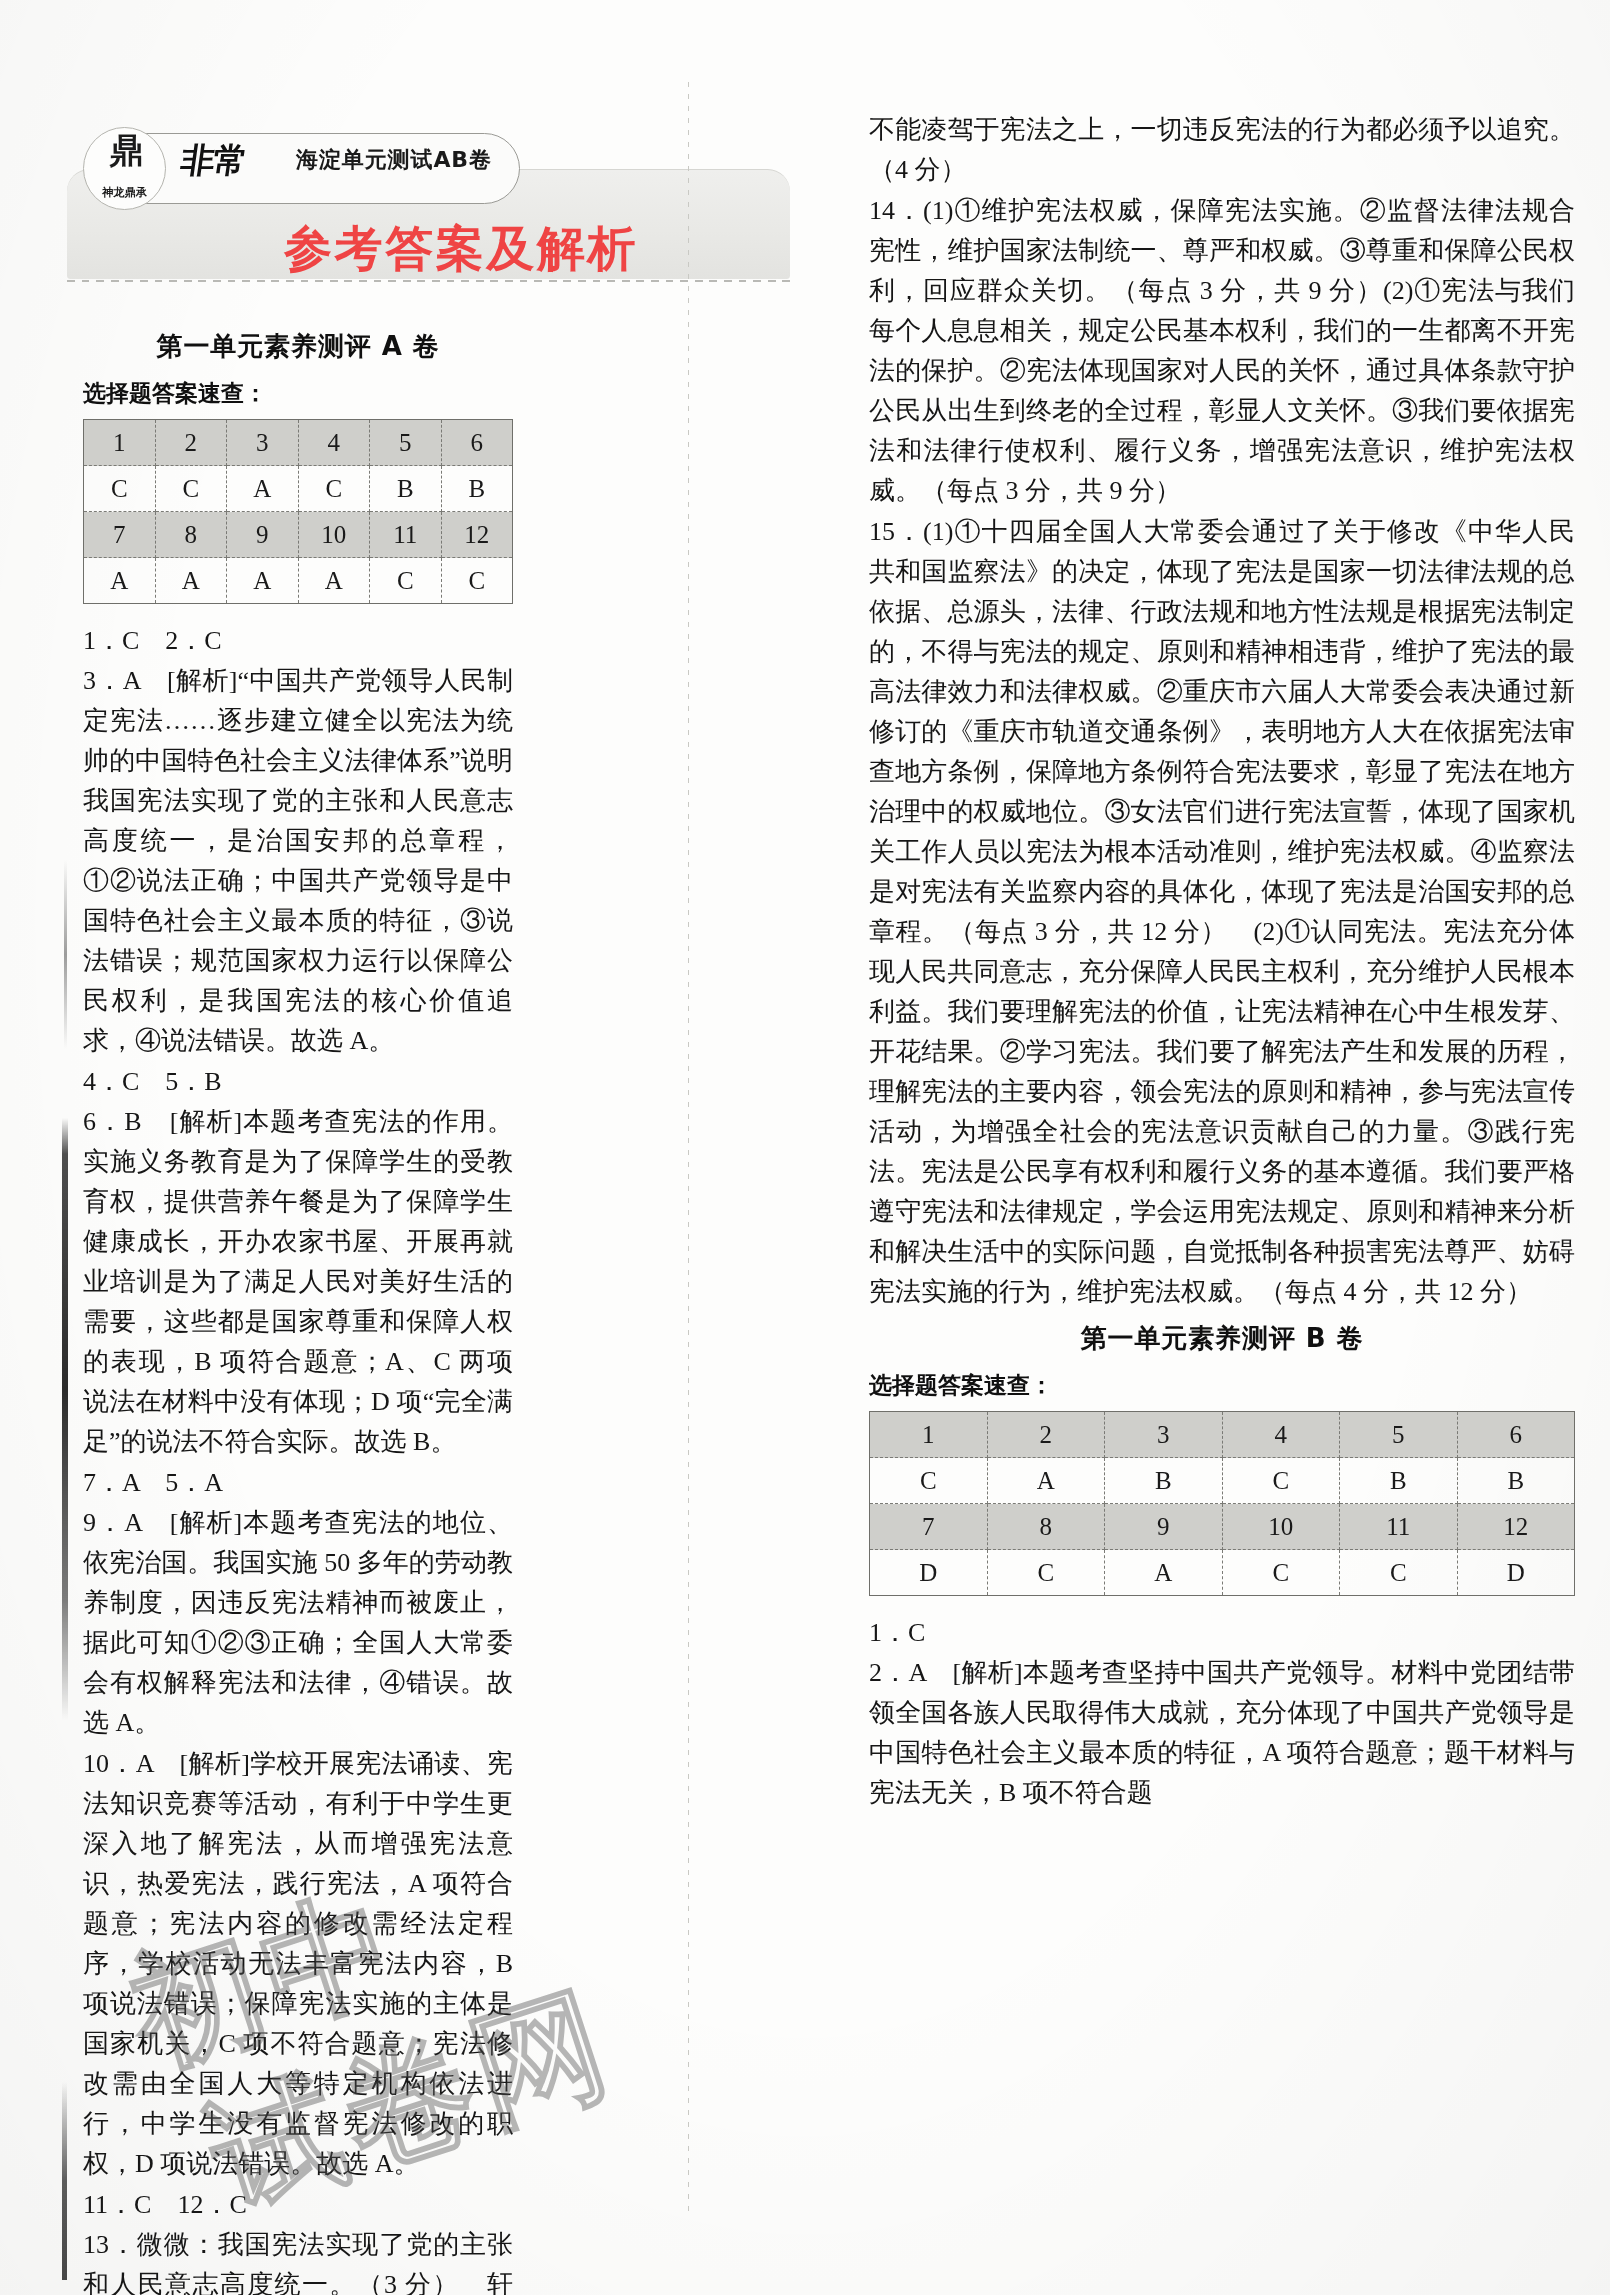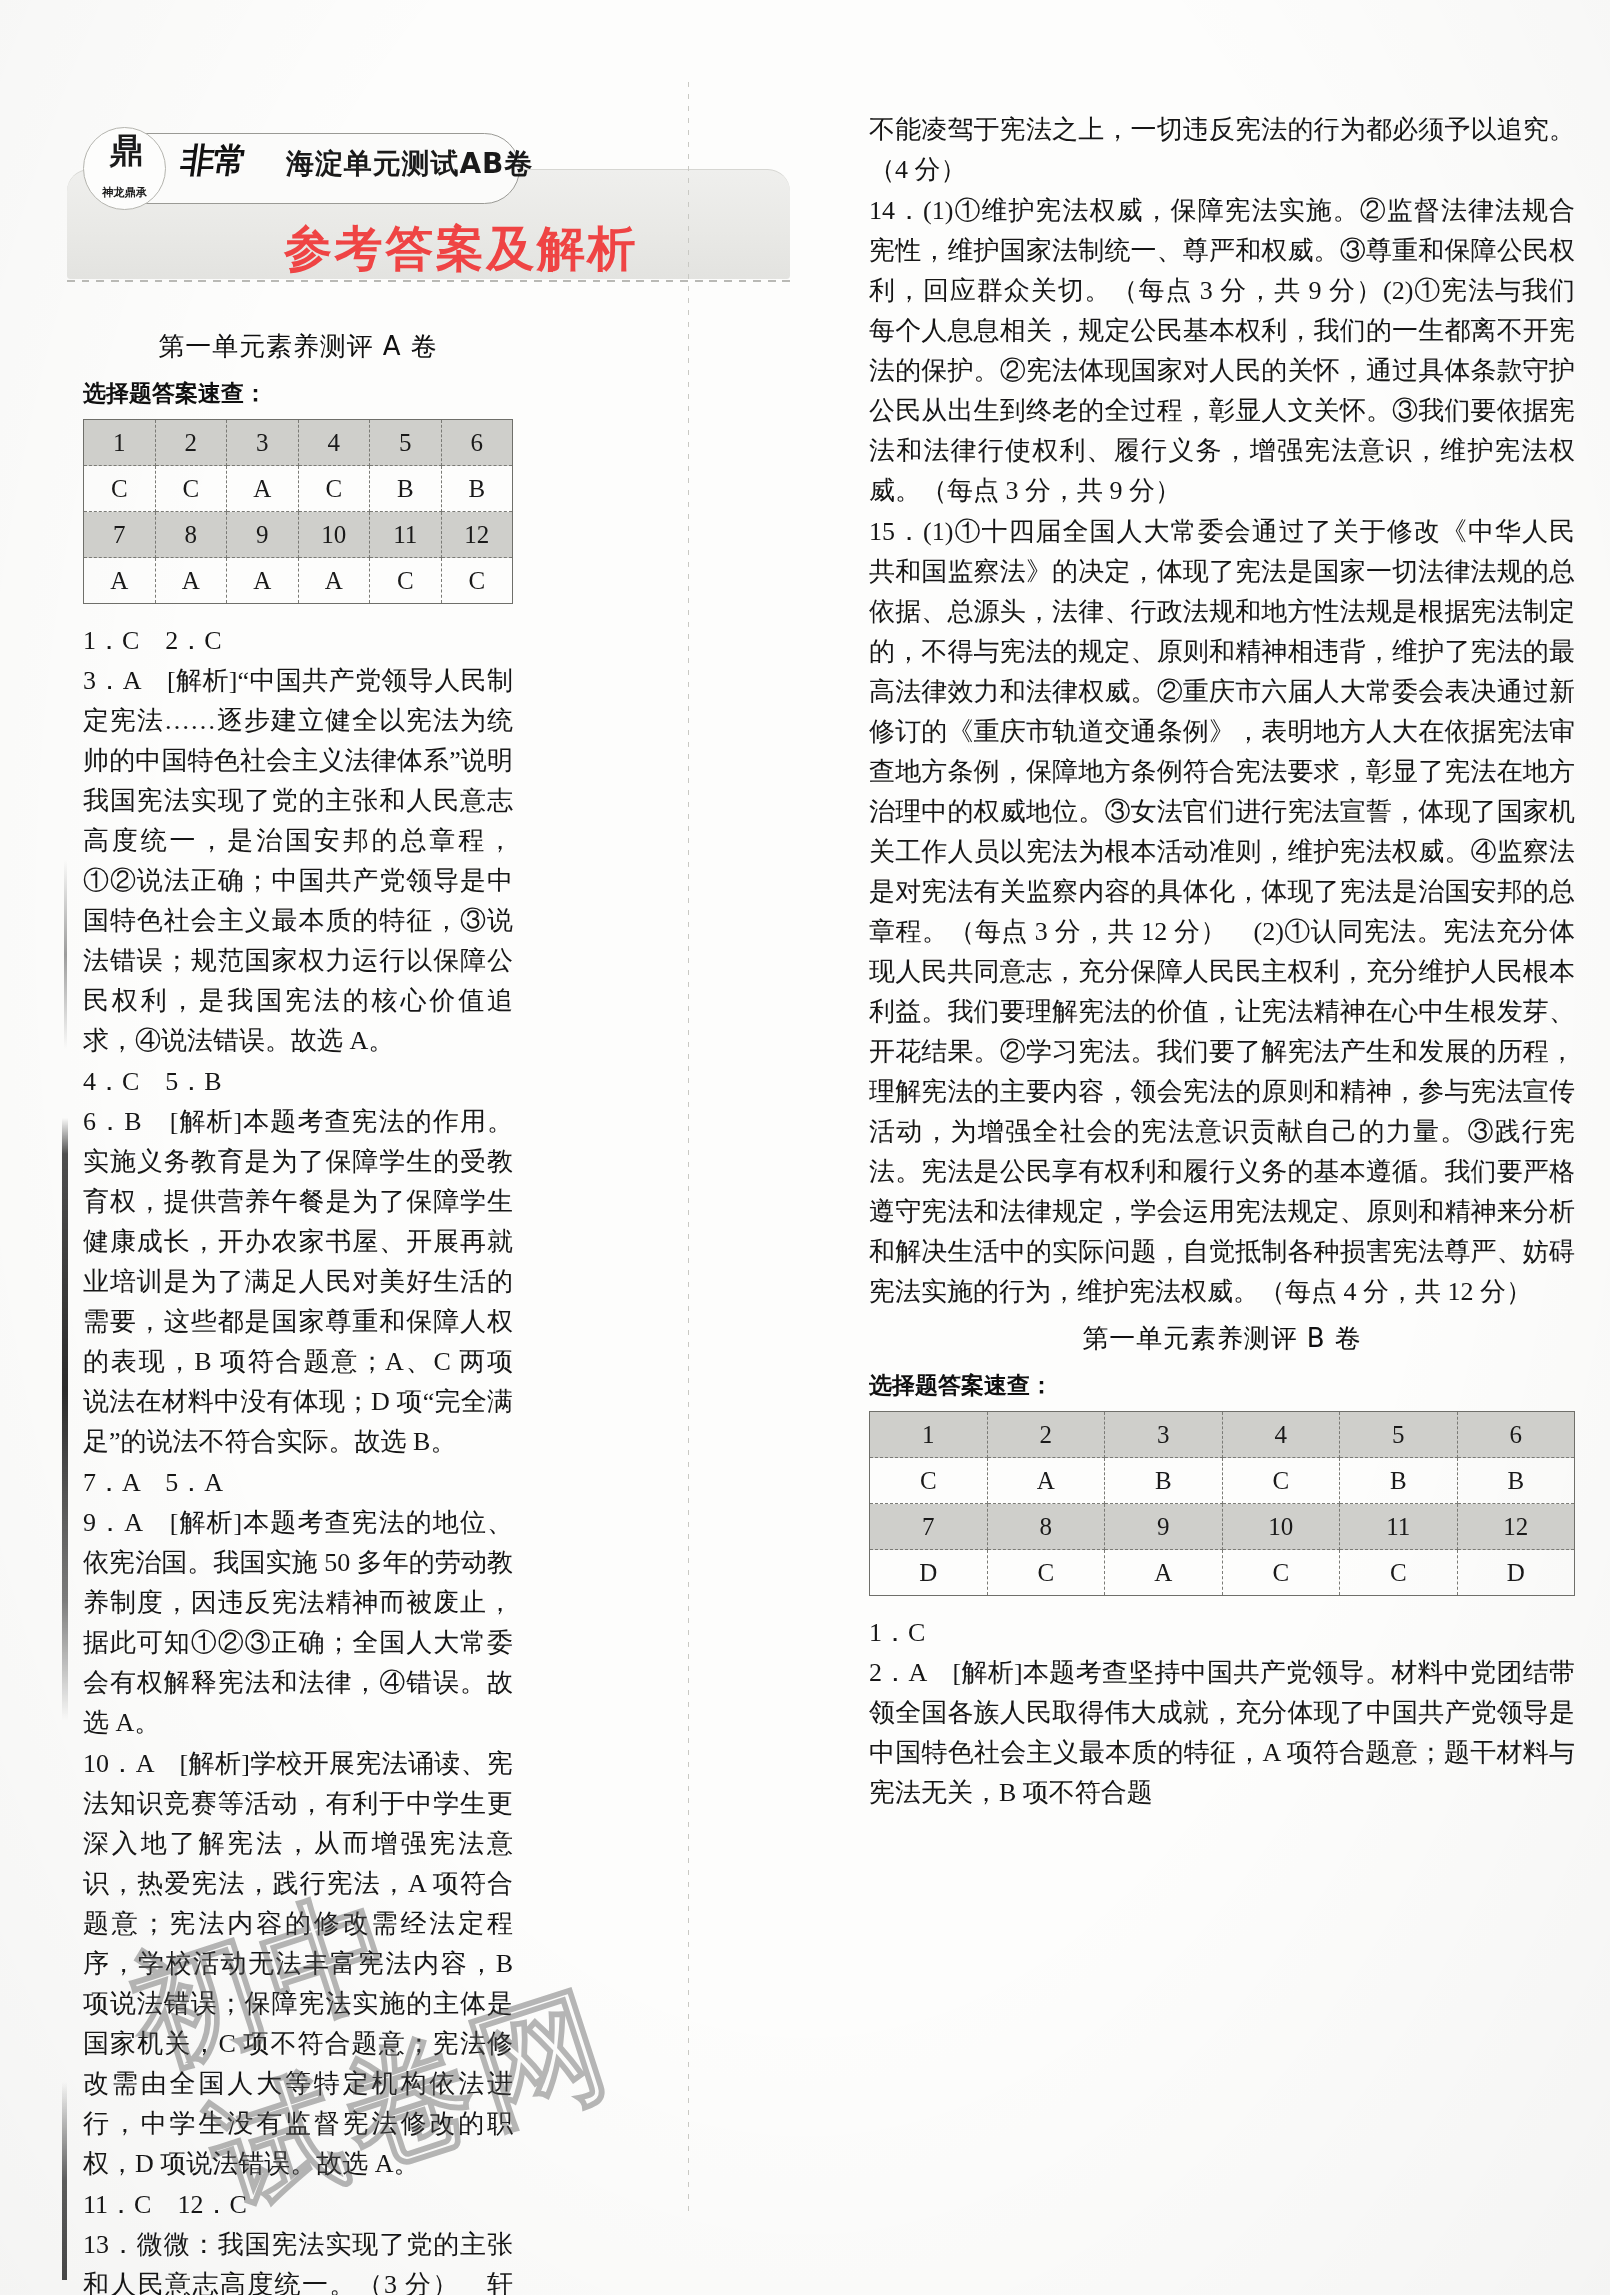--- a/index.html
+++ b/index.html
@@ -64,22 +64,22 @@
     font-size:11.2px; font-weight:700; color:#1b1b1b; margin-top:21px;
     letter-spacing:0px; white-space:nowrap;
   }
   #brand-mark{
     position:absolute; left:181px; top:138px; z-index:5;
     font-family:"DejaVu Sans",sans-serif; font-size:34px; font-weight:700;
     color:#111; letter-spacing:-1.7px;
     transform:skewX(-8deg);
   }
   #header-series{
-    position:absolute; left:286px; top:145px; z-index:5;
-    font-family:"DejaVu Sans",sans-serif; font-size:28px; font-weight:700;
+    position:absolute; left:296px; top:145px; z-index:5;
+    font-family:"DejaVu Sans",sans-serif; font-size:22px; font-weight:700;
     color:#1a1a1a; letter-spacing:0.9px; white-space:nowrap;
   }
 
   
   #title-plate{
     position:absolute; left:67px; top:169px; width:723px; height:110px;
     background:linear-gradient(180deg,#efefed 0%, #e9e9e6 55%, #e3e3e0 100%);
     border-radius:22.4px 22.4px 3.4px 3.4px;
     border-top:0.9px solid #d6d6d2;
   }
@@ -101,21 +101,21 @@
 
   #col-divider{
     position:absolute; left:688px; top:82px; width:0.9px; height:2134px;
     background:repeating-linear-gradient(to bottom,#c9c9c4 0 5.2px, rgba(0,0,0,0) 5.2px 12px);
   }
 
   
   .section-heading{
     text-align:center;
     font-family:"DejaVu Sans",sans-serif;
-    font-size:26px; font-weight:400; color:#101010;
+    font-size:26px; font-weight:700; color:#101010;
     letter-spacing:0.9px;
     margin:0 0 13.8px 0;
   }
   .sub-heading{
     font-family:Liberation Mono, monospace;
     font-size:23px; font-weight:700; color:#101010;
     margin:0 0 10.3px 0;
   }
 
   

